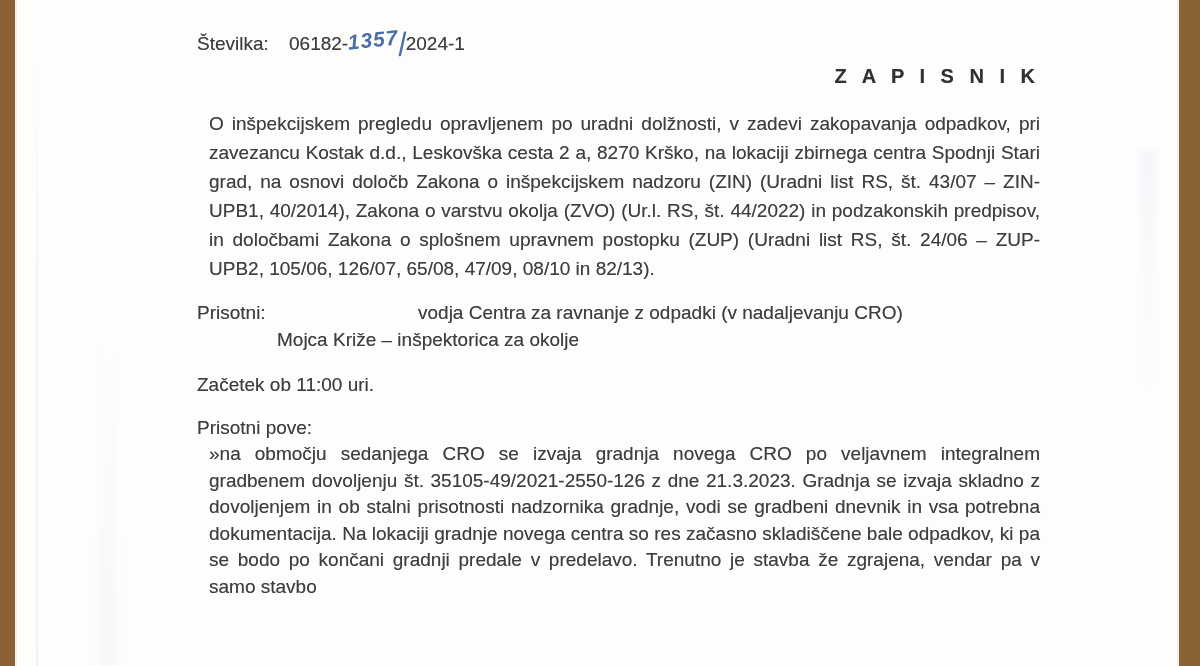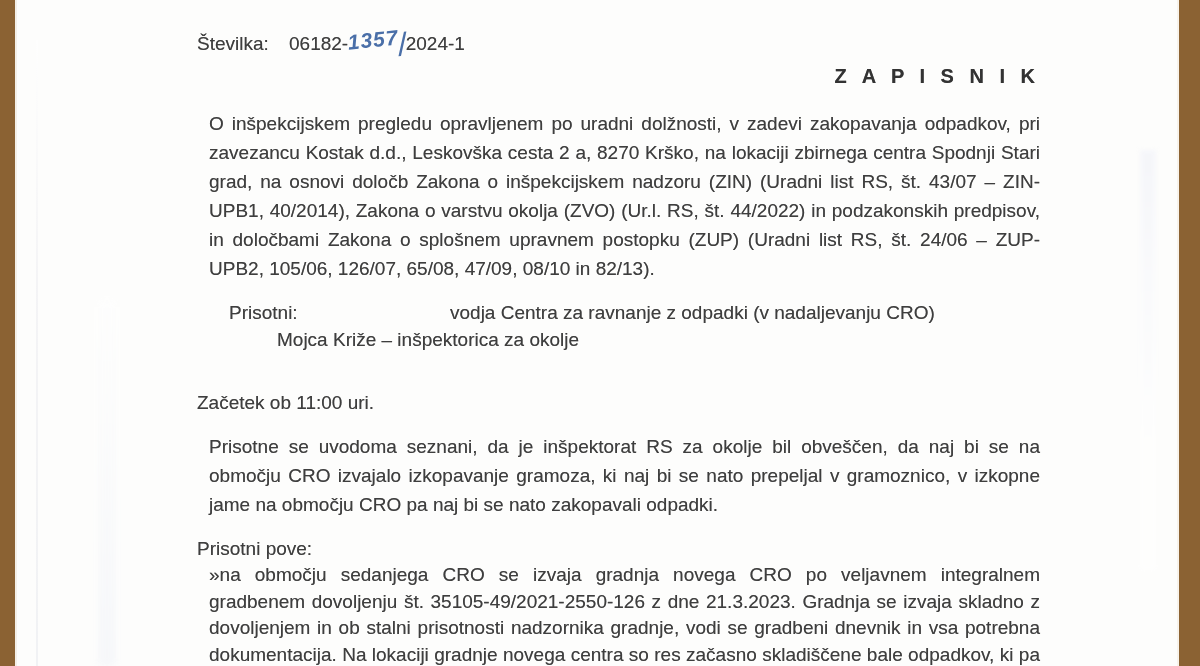--- a/index.html
+++ b/index.html
@@ -89,24 +89,24 @@
   .para {
     font-size: 19px;
     line-height: 29px;
     text-align: justify;
     margin-left: 12px;
   }
   .para-intro   { margin-top: 21px; }
 
   .attendees { margin-top: 16px; font-size: 19px; line-height: 27px; }
   .attendees-row1 { display: flex; }
-  .attendees-label { width: 221px; flex: 0 0 221px; margin-left: 32px; }
+  .attendees-label { width: 221px; flex: 0 0 221px; }
   .attendees-row2 { padding-left: 80px; }
 
-  .start-line { margin-top: 36px; font-size: 19px; line-height: 27px; }
+  .start-line { margin-top: 18px; font-size: 19px; line-height: 27px; }
 
   .para-notice { margin-top: 16px; }
 
   .statement-label { margin-top: 16px; font-size: 19px; line-height: 27px; }
   .para-statement  { line-height: 26.5px; margin-top: 0; }
 </style>
 </head>
 <body>
 
 <div class="border-strip border-left"></div>
@@ -132,19 +132,18 @@
       <span class="attendees-label">Prisotni:</span>
       <span>vodja Centra za ravnanje z odpadki (v nadaljevanju CRO)</span>
     </div>
     <div class="attendees-row2">
       <span>Mojca Križe – inšpektorica za okolje</span>
     </div>
   </div>
 
   <div class="start-line scan-text">Začetek ob 11:00 uri.</div>
 
-  <div class="para para-notice scan-text">Prisotne se uvodoma seznani, da je inšpektorat RS za okolje bil obveščen, da naj bi se na območju CRO izvajalo izkopavanje gramoza, ki naj bi se nato prepeljal v gramoznico, v izkopne jame na območju CRO pa naj bi se nato zakopavali odpadki.</div>
 
   <div class="statement-label scan-text">Prisotni pove:</div>
 
   <div class="para para-statement scan-text">»na območju sedanjega CRO se izvaja gradnja novega CRO po veljavnem integralnem gradbenem dovoljenju št. 35105-49/2021-2550-126 z dne 21.3.2023. Gradnja se izvaja skladno z dovoljenjem in ob stalni prisotnosti nadzornika gradnje, vodi se gradbeni dnevnik in vsa potrebna dokumentacija. Na lokaciji gradnje novega centra so res začasno skladiščene bale odpadkov, ki pa se bodo po končani gradnji predale v predelavo. Trenutno je stavba že zgrajena, vendar pa v samo stavbo</div>
 
 </div>
 
 </body></html>

